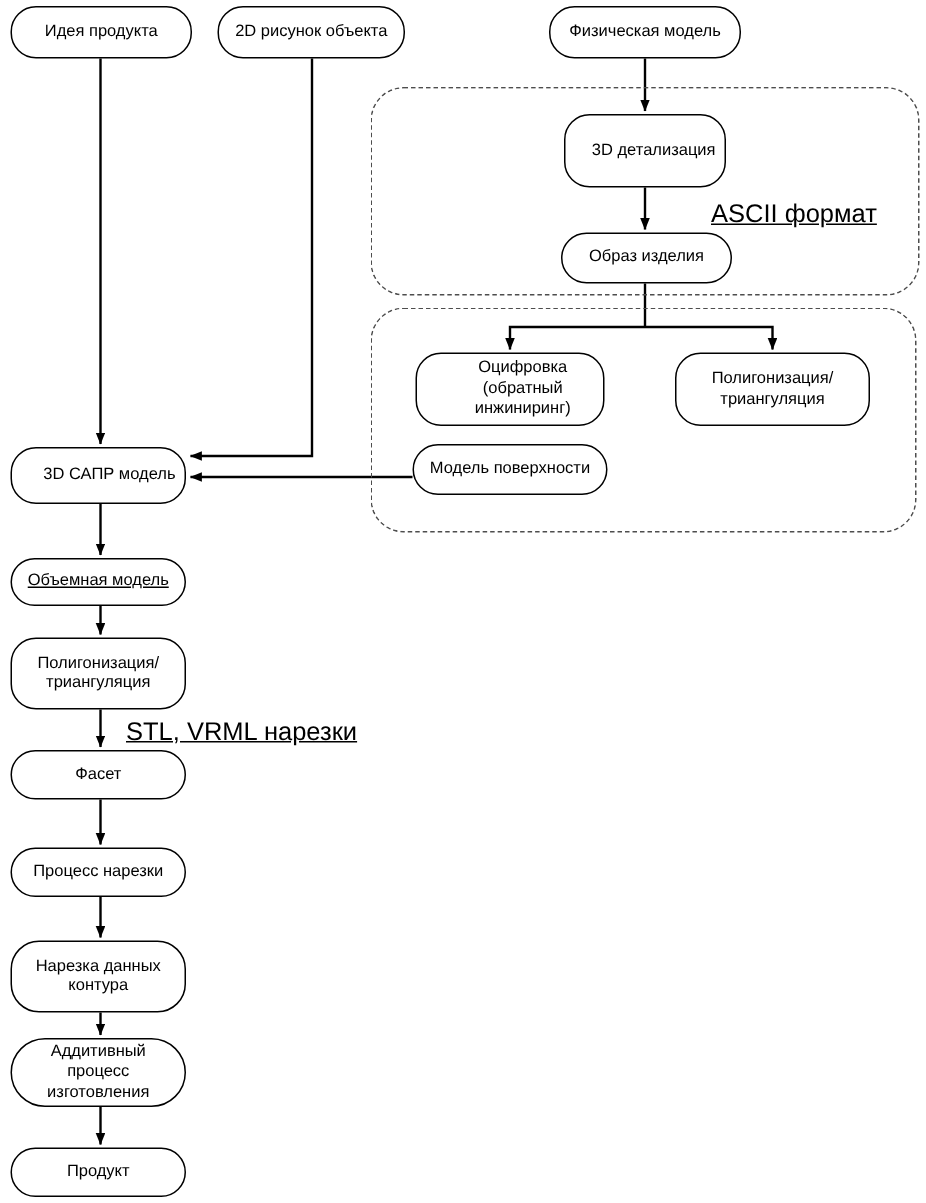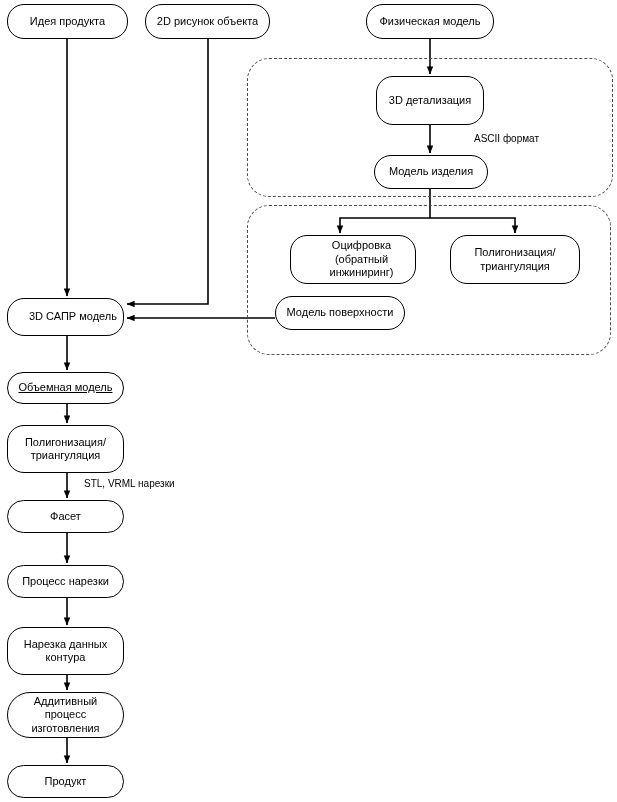--- a/index.html
+++ b/index.html
@@ -42,23 +42,24 @@
   }
   .group-box {
     position: absolute;
     box-sizing: border-box;
     border: 1.5px dashed #4d4d4d;
     border-radius: 22px;
     background: transparent;
   }
   .edge-label {
     position: absolute;
-    font-size: 10px;
+    font-size: 17px;
     color: #000000;
     white-space: nowrap;
+    text-decoration: underline;
   }
 </style>
 </head>
 <body>
 
 <div id="diagram-root">
 
   <svg class="edge-layer" viewBox="0 0 617 802">
     <defs>
       <marker id="arrowhead" markerWidth="9" markerHeight="9" refX="7.6" refY="3.2" orient="auto" markerUnits="userSpaceOnUse">
@@ -99,29 +100,29 @@
   </div>
 
   <div class="node" style="left:145px; top:4px; width:125px; height:35px;">
     <span>2D рисунок объекта</span>
   </div>
 
   <div class="node" style="left:366px; top:4px; width:128px; height:35px;">
     <span>Физическая модель</span>
   </div>
 
-  <div class="node" style="left:376px; top:76px; width:108px; height:49px;">
+  <div class="node" style="left:376px; top:76px; width:108px; height:49px;justify-content:flex-end;">
     <span>3D детализация</span>
   </div>
 
   <div class="node" style="left:374px; top:155px; width:114px; height:34px;">
-    <span>Модель изделия</span>
+    <span>Образ изделия</span>
   </div>
 
-  <div class="node" style="left:290px; top:235px; width:126px; height:49px;padding-left:23px;">
+  <div class="node" style="left:277px; top:235px; width:126px; height:49px;padding-left:23px;">
     <span>Оцифровка (обратный инжиниринг)</span>
   </div>
 
   <div class="node" style="left:450px; top:235px; width:130px; height:49px;">
     <span>Полигонизация/ триангуляция</span>
   </div>
 
   <div class="node" style="left:275px; top:296px; width:130px; height:34px;align-items:center;">
     <span>Модель поверхности</span>
   </div>
@@ -139,21 +140,21 @@
   </div>
 
   <div class="node" style="left:7px; top:500px; width:117px; height:33px;">
     <span>Фасет</span>
   </div>
 
   <div class="node" style="left:7px; top:565px; width:117px; height:33px;">
     <span>Процесс нарезки</span>
   </div>
 
-  <div class="node" style="left:7px; top:627px; width:117px; height:48px;">
+  <div class="node" style="left:7px; top:627px; width:117px; height:48px;border-radius:19px;">
     <span>Нарезка данных контура</span>
   </div>
 
   <div class="node" style="left:7px; top:692px; width:117px; height:46px;border-radius:23px;">
     <span>Аддитивный процесс изготовления</span>
   </div>
 
   <div class="node" style="left:7px; top:765px; width:117px; height:33px;">
     <span>Продукт</span>
   </div>

